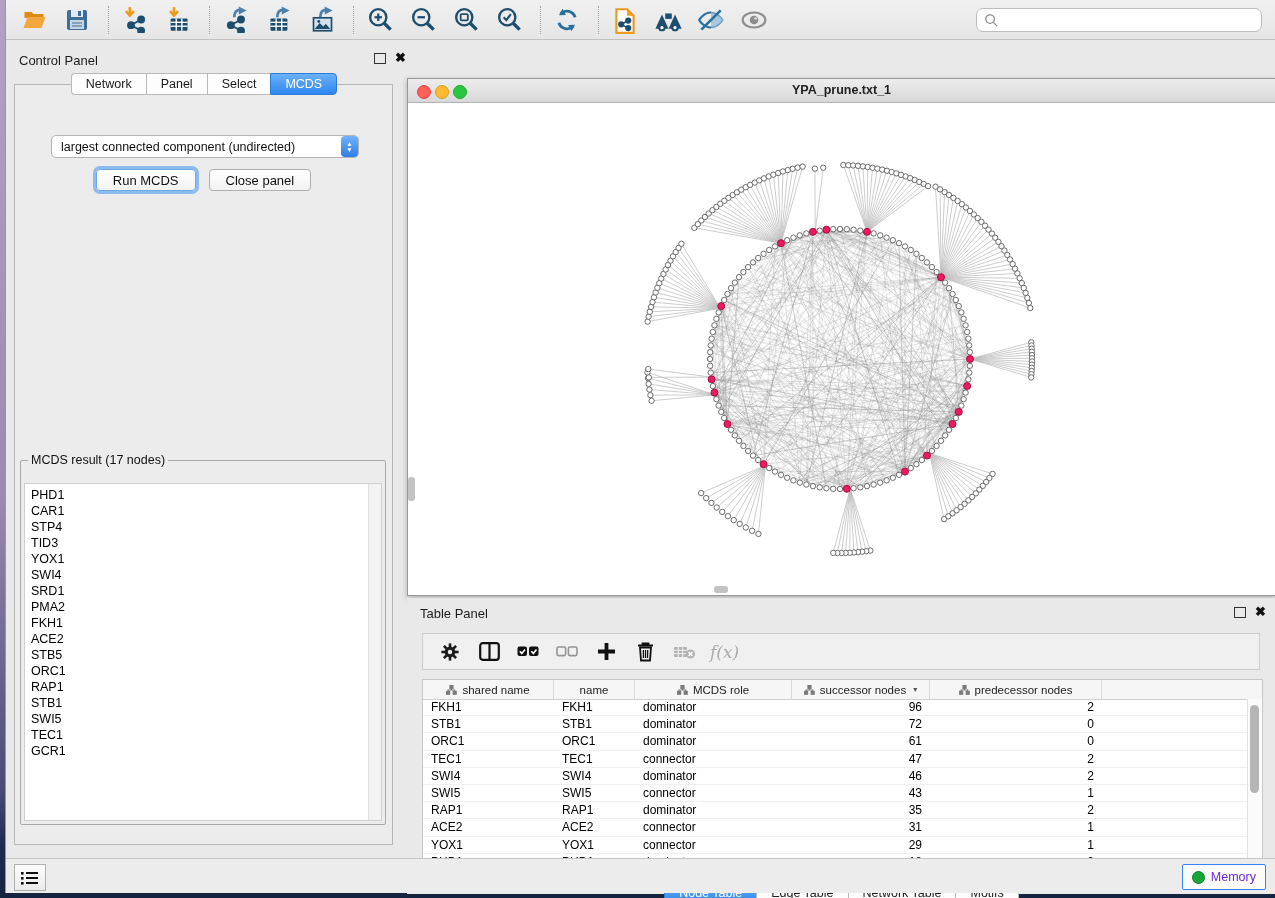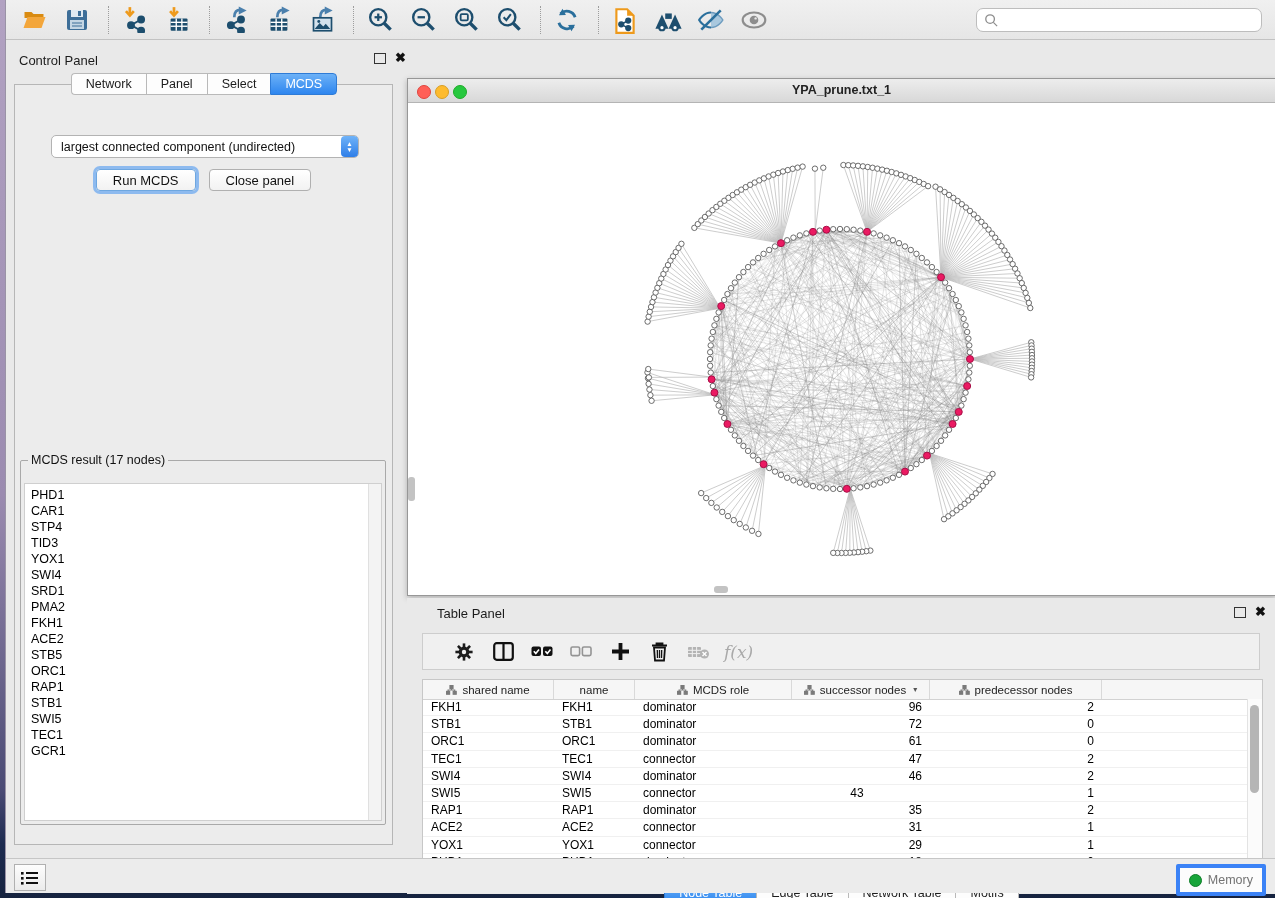--- a/index.html
+++ b/index.html
@@ -91,26 +91,26 @@
   .traffic{position:absolute;top:6px;width:12px;height:12px;border-radius:50%;}
   .t-red{left:9px;background:#ff5f57;border:.5px solid #e0443e;}
   .t-yellow{left:27px;background:#febb2e;border:.5px solid #d89e24;}
   .t-green{left:45px;background:#27c83f;border:.5px solid #1eab29;}
   .net-title{position:absolute;left:0;top:4px;width:100%;text-align:center;font-size:12.5px;font-weight:600;color:#222;}
   .net-canvas{position:absolute;left:0;top:24px;width:867px;height:492px;background:#fff;overflow:hidden;}
   .net-vthumb{position:absolute;left:0px;top:374px;width:7px;height:24px;background:#c3c3c3;border-radius:3px;}
   .net-hthumb{position:absolute;left:306px;bottom:2px;width:14px;height:7px;background:#c3c3c3;border-radius:3px;}
   
   .table-panel{position:absolute;left:0;top:522px;width:869px;height:296px;background:#e9e9e9;}
-  .tp-title{position:absolute;left:30px;top:8px;font-size:13px;color:#1c1c1c;}
+  .tp-title{position:absolute;left:13px;top:8px;font-size:13px;color:#1c1c1c;}
   .tp-float{right:30px;} .tp-close{right:10px;}
   .tp-toolbar{
     position:absolute;left:15px;top:35px;width:838px;height:37px;
     background:#f0f0f0;border:1px solid #cdcdcd;box-sizing:border-box;
-    display:flex;align-items:center;padding-left:28px;
+    display:flex;align-items:center;padding-left:14px;
   }
   .tp-icon{width:26px;height:26px;display:flex;align-items:center;justify-content:center;margin-right:13px;}
   .fx{font-family:"DejaVu Serif",serif;font-style:italic;font-size:17px;color:#a9a9a9;}
   .tp-table{
     position:absolute;left:15px;top:81px;width:841px;height:191px;
     background:#fff;border:1px solid #c7c7c7;box-sizing:border-box;
   }
   .thead{display:flex;height:19px;background:#f6f6f6;border-bottom:1px solid #d2d2d2;}
   .th{
     display:flex;align-items:center;justify-content:center;gap:5px;
@@ -133,22 +133,22 @@
     position:absolute;left:0;bottom:0;width:100%;height:35px;
     background:#ececec;border-top:1px solid #c6c6c6;box-sizing:border-box;
   }
   .list-btn{
     position:absolute;left:8px;top:5px;width:30px;height:25px;
     background:linear-gradient(180deg,#fdfdfd,#ebebeb);border:1px solid #b0b0b0;
     display:flex;align-items:center;justify-content:center;
   }
   .memory-btn{
     position:absolute;right:9px;top:5px;height:24px;padding:0 9px;
-    background:#fcfcfc;border:4px solid #3b82f6;border-radius:2px;
-    display:flex;align-items:center;gap:6px;font-size:12.5px;color:#737373;
+    background:#fcfcfc;border:1px solid #3b82f6;border-radius:2px;
+    display:flex;align-items:center;gap:6px;font-size:12.5px;color:#6d28d9;
   }
   .mem-dot{width:11px;height:11px;border-radius:50%;background:#18a53a;border:1px solid #0e7d28;}
 </style>
 </head>
 <body>
 
 <div class="app-window">
 
   <div class="toolbar">
     <div id="main-toolbar-icons" style="display:flex;align-items:center;">
@@ -1477,21 +1477,21 @@
               <div class="td left" style="width: 131px;">SWI4</div>
               <div class="td left" style="width: 81px;">SWI4</div>
               <div class="td left" style="width: 157px;">dominator</div>
               <div class="td right" style="width: 138px;">46</div>
               <div class="td right" style="width: 172px;">2</div>
             </div>
             <div class="tr">
               <div class="td left" style="width: 131px;">SWI5</div>
               <div class="td left" style="width: 81px;">SWI5</div>
               <div class="td left" style="width: 157px;">connector</div>
-              <div class="td right" style="width: 138px; text-align: center;">43</div>
+              <div class="td right" style="width: 138px;">43</div>
               <div class="td right" style="width: 172px;">1</div>
             </div>
             <div class="tr">
               <div class="td left" style="width: 131px;">RAP1</div>
               <div class="td left" style="width: 81px;">RAP1</div>
               <div class="td left" style="width: 157px;">dominator</div>
               <div class="td right" style="width: 138px;">35</div>
               <div class="td right" style="width: 172px;">2</div>
             </div>
             <div class="tr">

